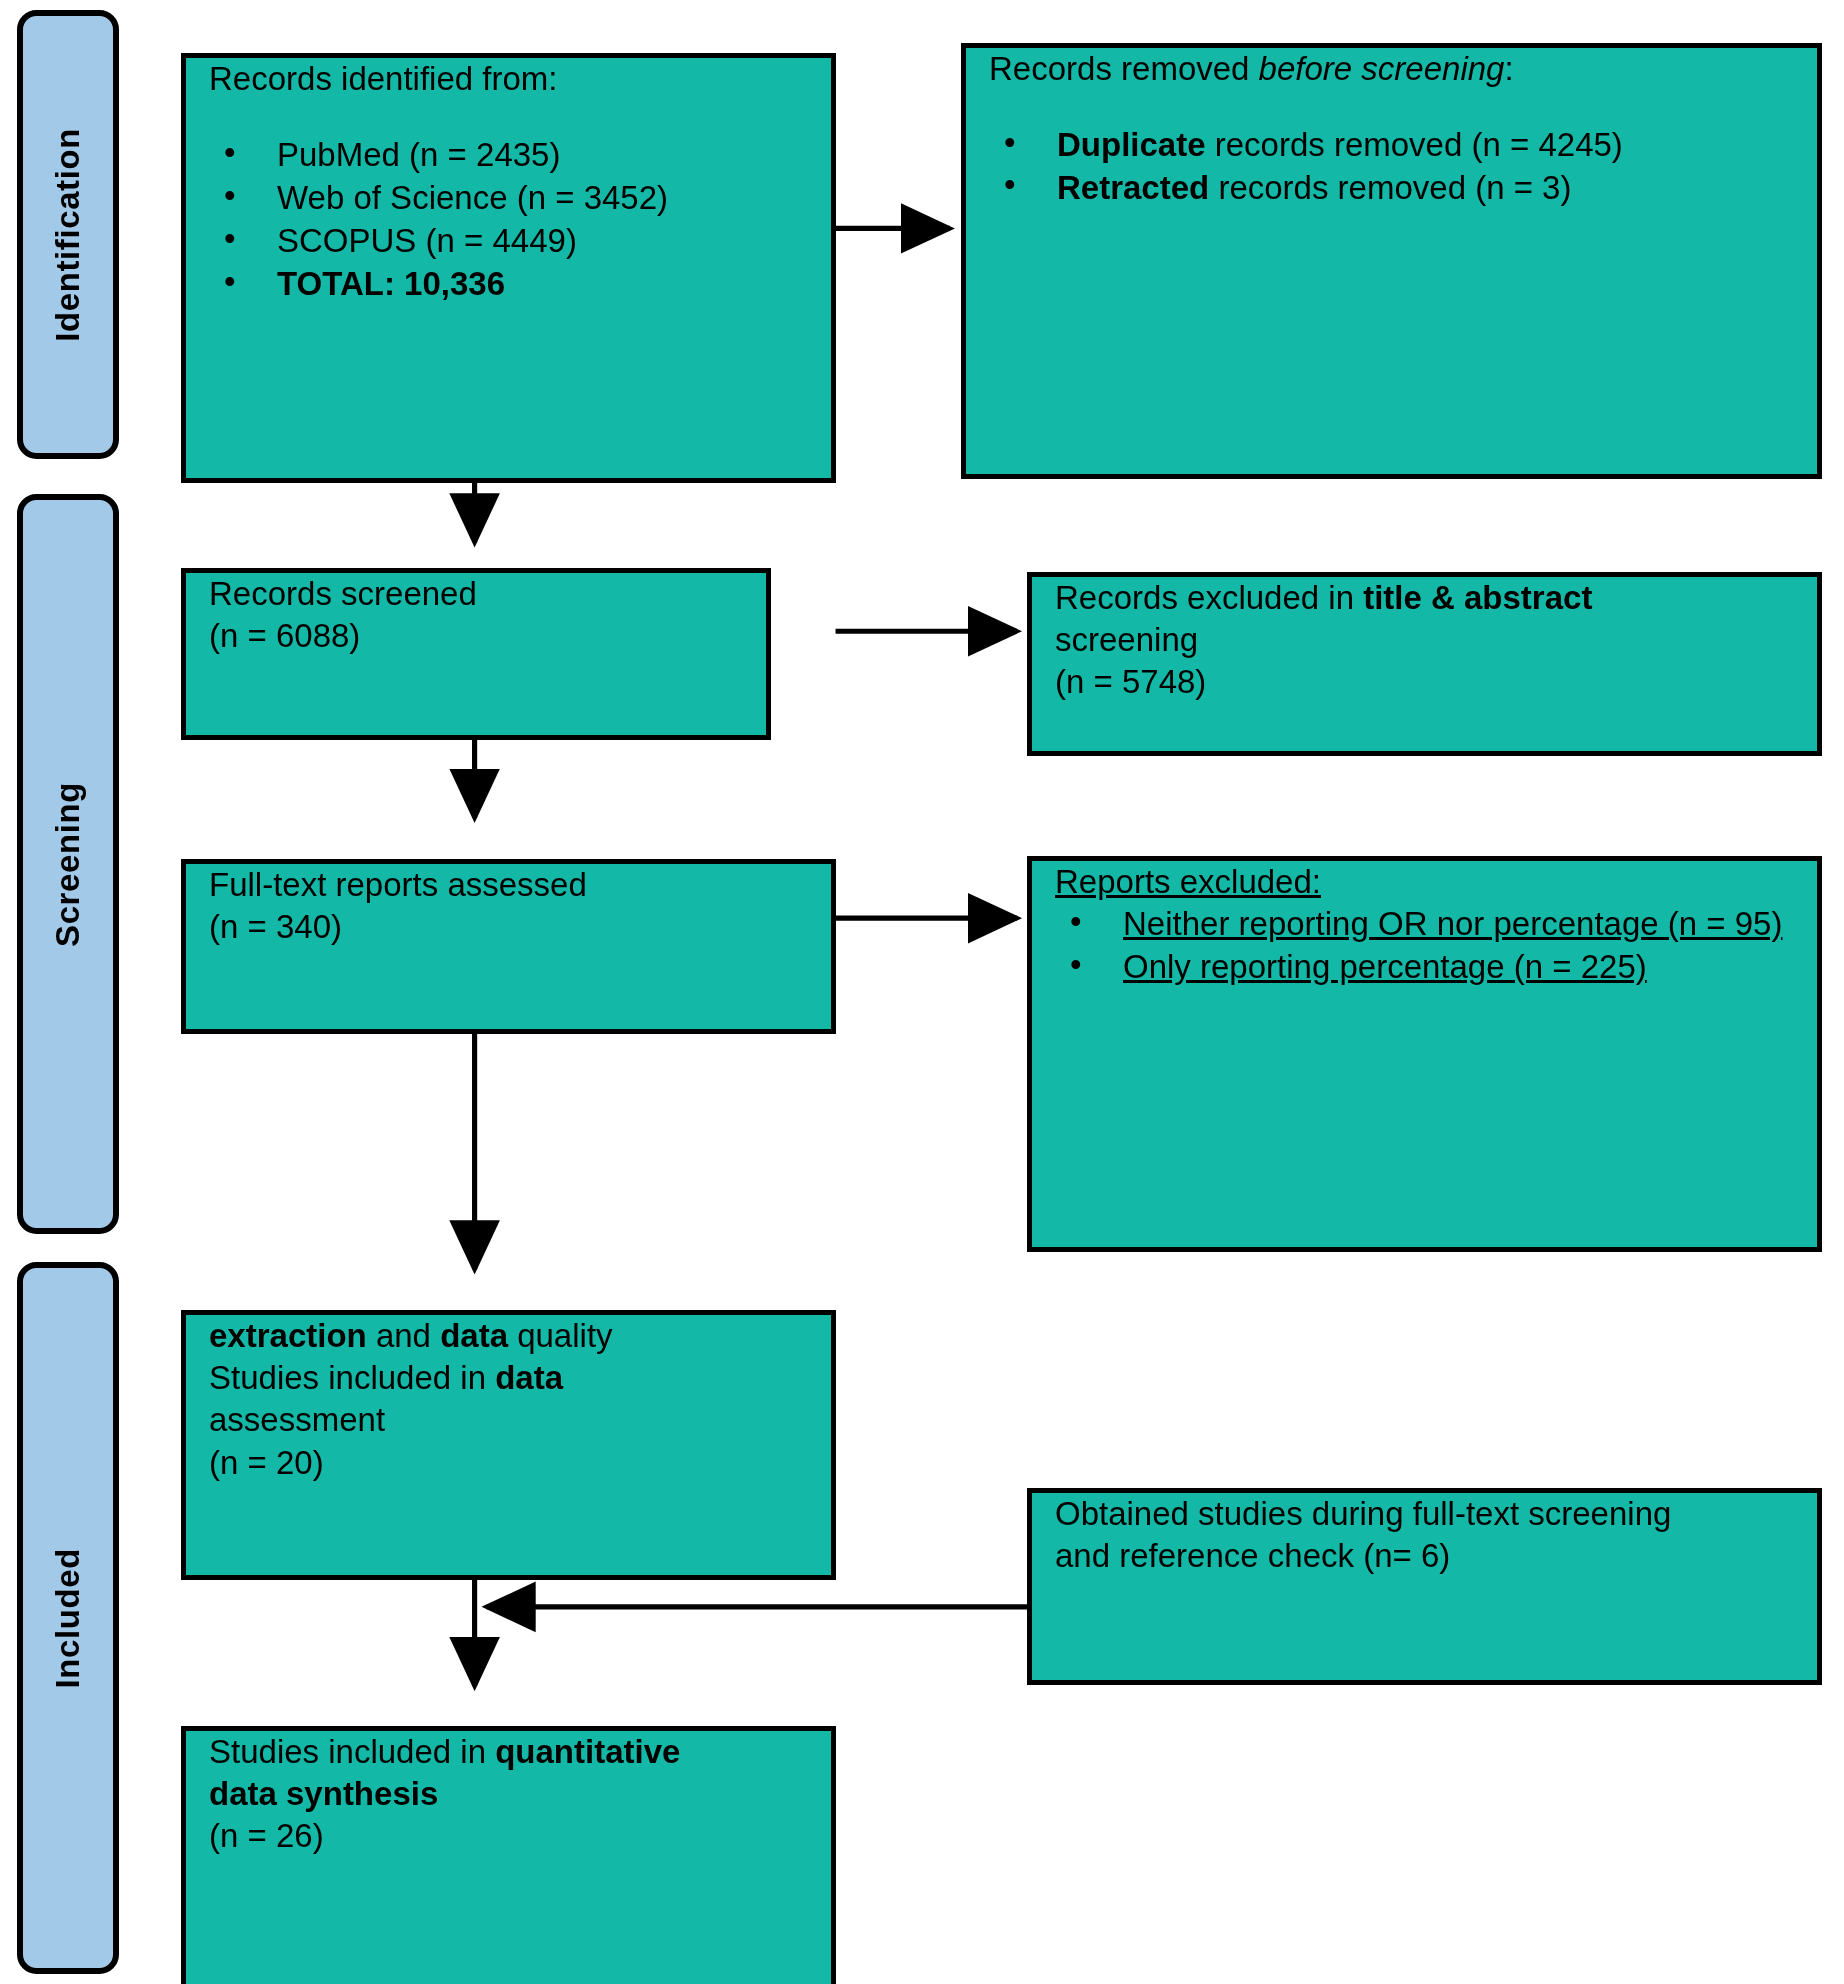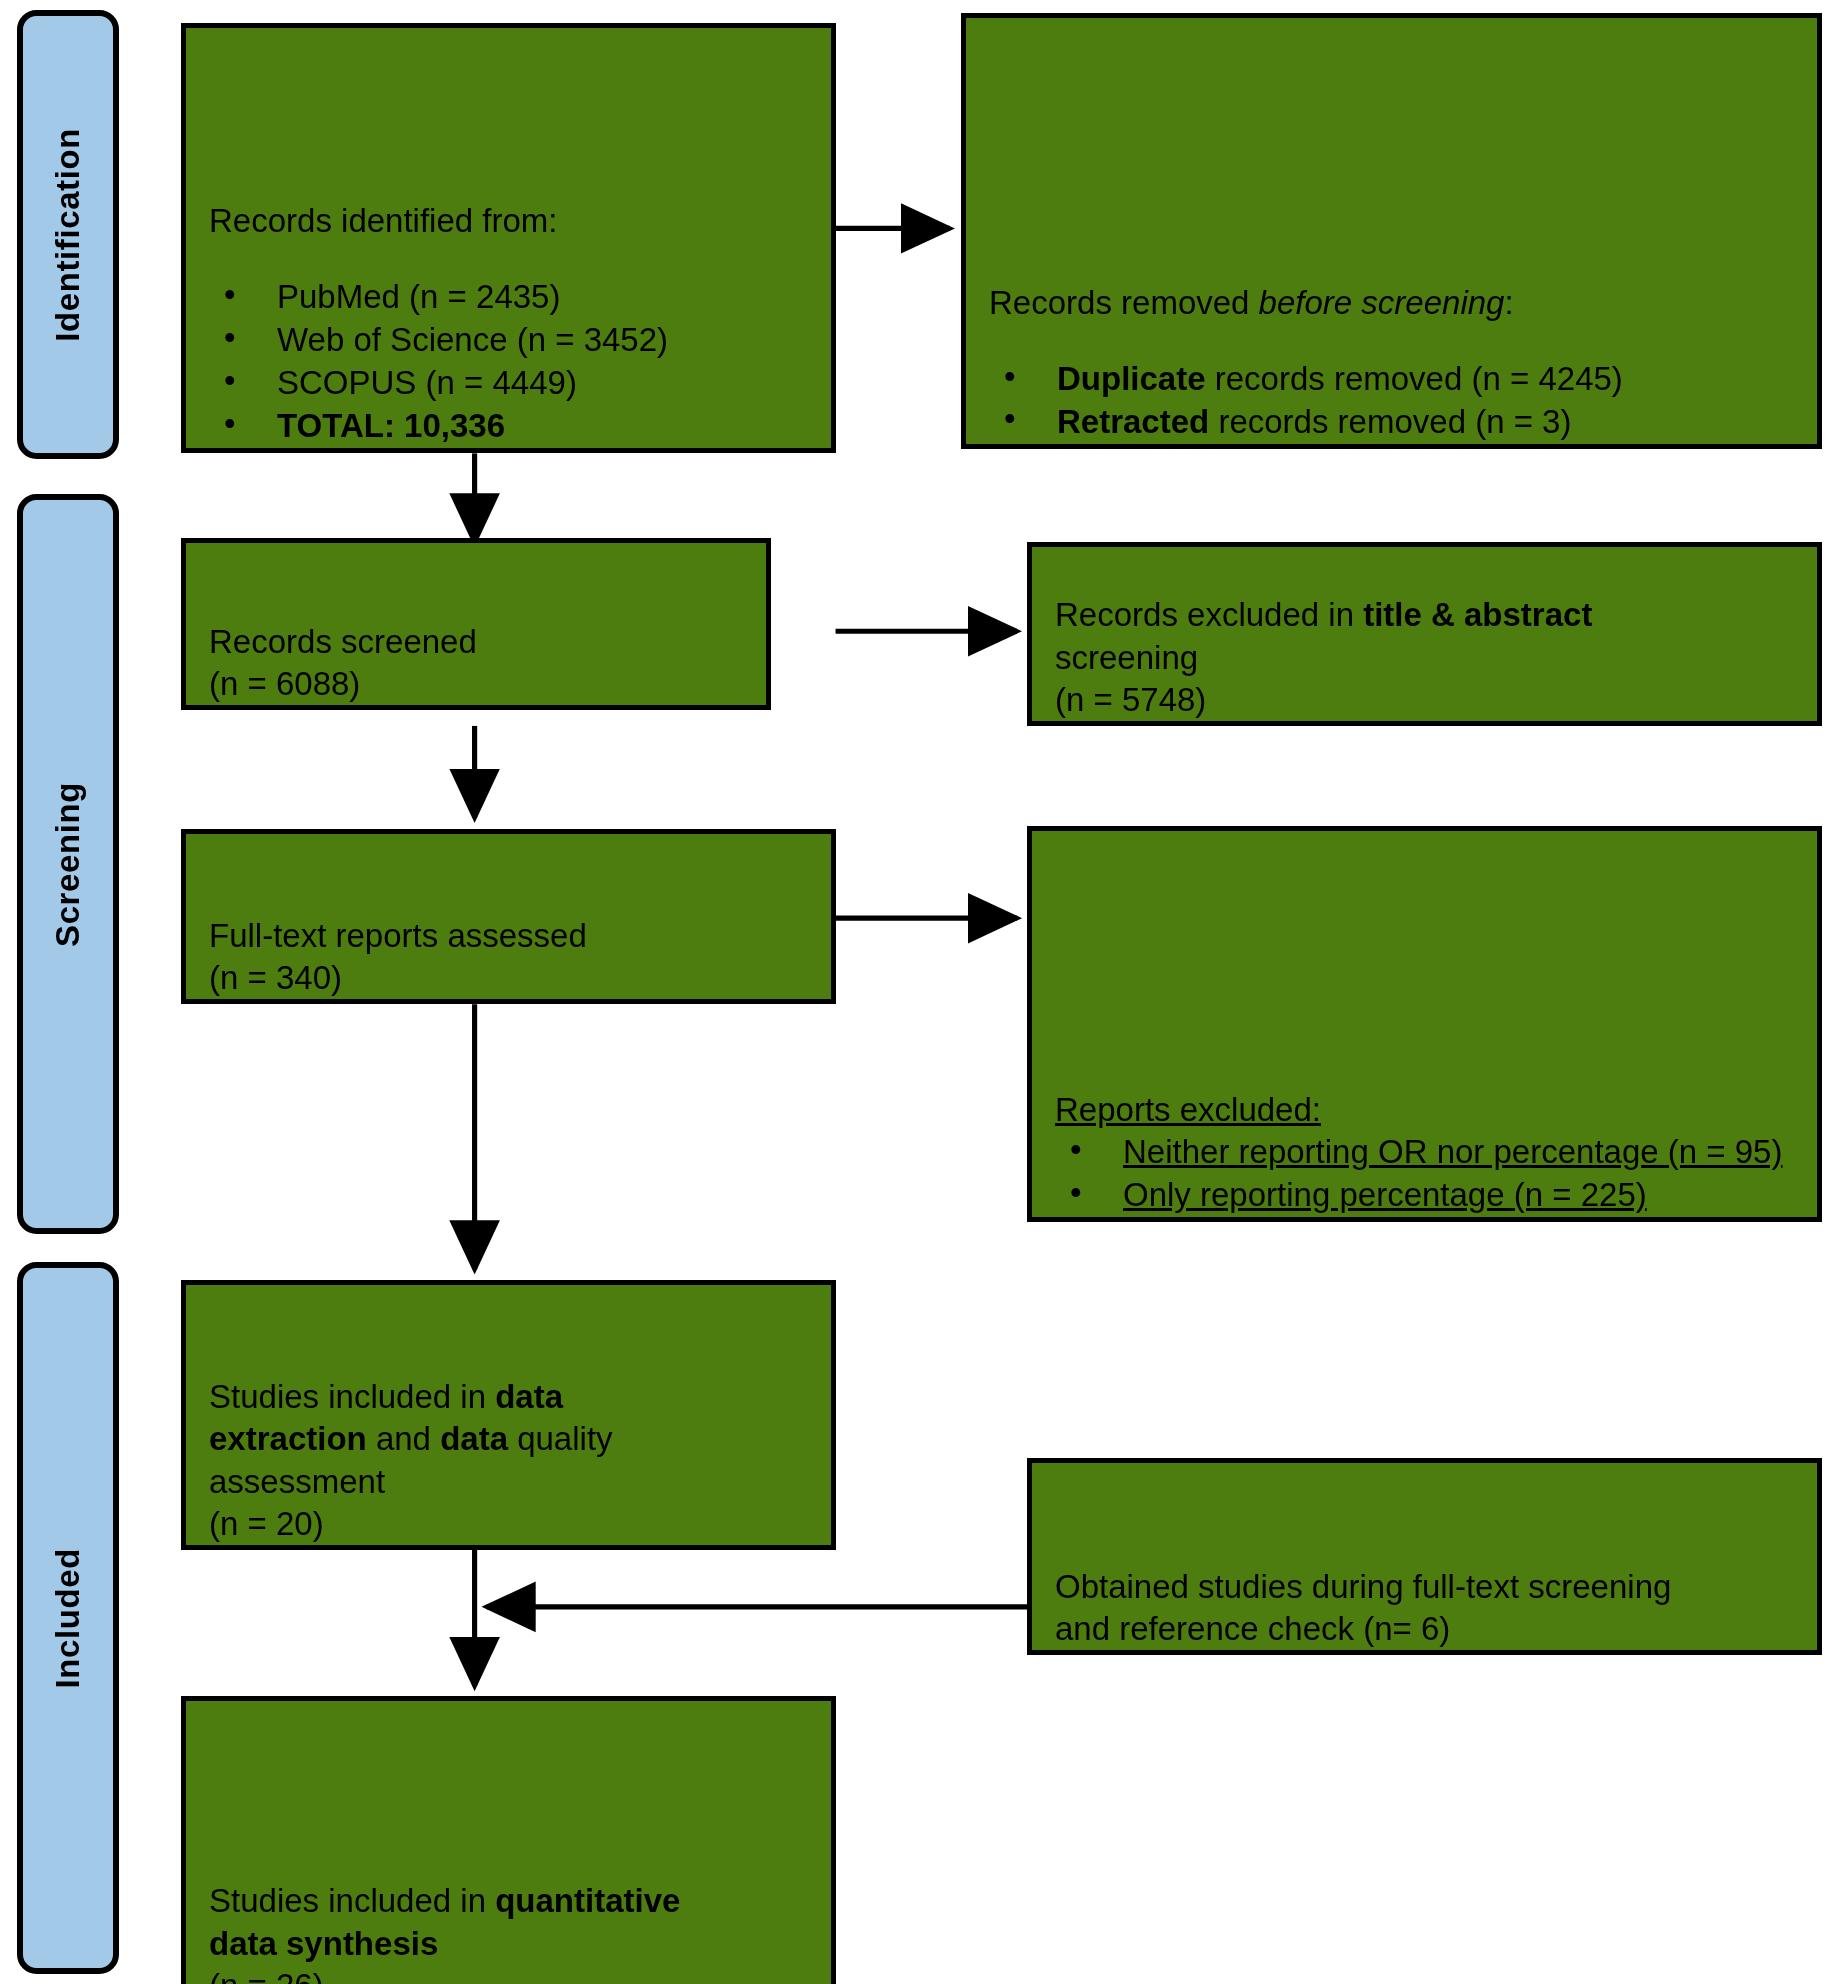--- a/index.html
+++ b/index.html
@@ -34,26 +34,27 @@
     font-size: 33px;
     font-weight: bold;
     color: #000000;
     letter-spacing: 0.6px;
     white-space: nowrap;
   }
 
   
   .flow-box {
     position: absolute;
-    background: #4d7c0f;
+    background: #14b8a6;
     border: 5.7px solid #000000;
     box-sizing: border-box;
     display: flex;
     flex-direction: column;
-    justify-content: flex-end;
+    justify-content: flex-start;
+    margin-top: 30px;
   }
   .box-inner {
     padding: 0 19.5px 0 23px;
     box-sizing: border-box;
     width: 100%;
   }
   .box-line {
     font-size: 33px;
     line-height: 1.28;
     color: #000000;
@@ -203,22 +204,22 @@
       <p class="lead-text">Reports excluded:</p>
       <ul class="bullets">
         <li>Neither reporting OR nor percentage (n = 95)</li>
         <li>Only reporting percentage (n = 225)</li>
       </ul>
     </div>
   </div>
 
   <div class="flow-box" style="left:181px; top:1280px; width:655px; height:270px;">
     <div class="box-inner">
+      <p class="lead-text box-line justify"><span class="b">extraction</span><span> and </span><span class="b">data</span><span> quality</span></p>
       <p class="lead-text box-line justify"><span>Studies included in </span><span class="b">data</span></p>
-      <p class="lead-text box-line justify"><span class="b">extraction</span><span> and </span><span class="b">data</span><span> quality</span></p>
       <p class="lead-text">assessment</p>
       <p class="lead-text">(n = 20)</p>
     </div>
   </div>
 
   <div class="flow-box" style="left:1027px; top:1458px; width:795px; height:197px;">
     <div class="box-inner">
       <p class="lead-text">Obtained studies during full-text screening</p>
       <p class="lead-text">and reference check (n= 6)</p>
     </div>

